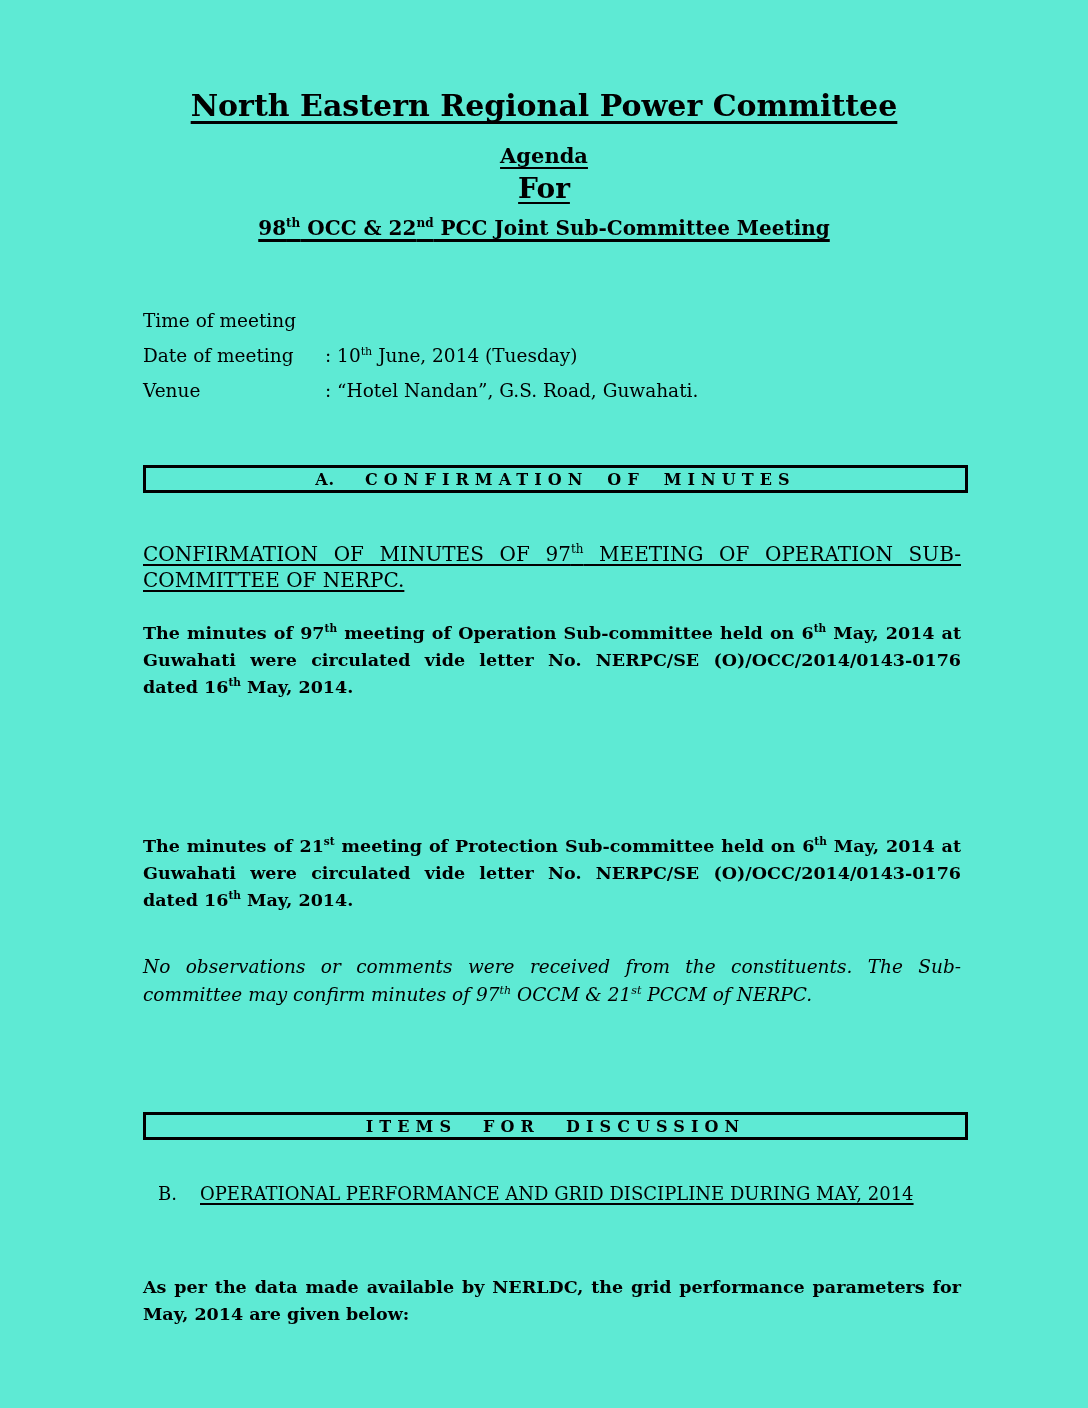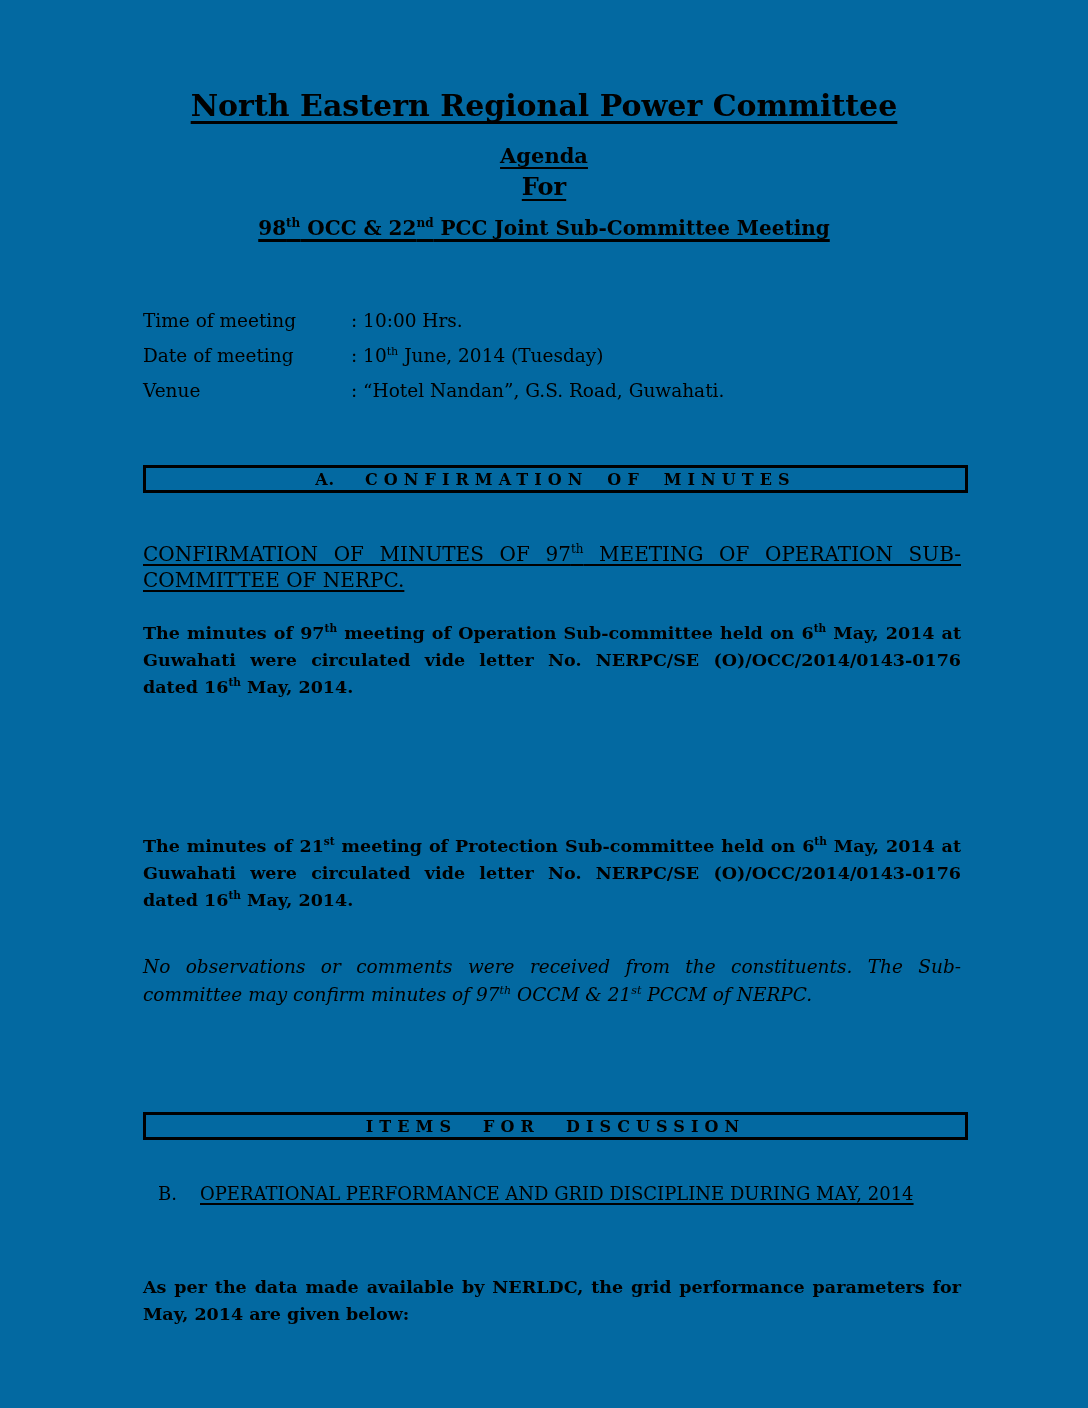--- a/index.html
+++ b/index.html
@@ -5,46 +5,46 @@
   * { margin: 0; padding: 0; box-sizing: border-box; }
   html, body { background: #ffffff; }
   body {
     width: 1088px; height: 1408px;
     font-family: "DejaVu Serif", "Liberation Serif", serif;
     color: #000;
   }
   .page {
     position: relative;
     width: 1088px; height: 1408px;
-    background: #0369a1;
+    background: #5eead4;
     overflow: hidden;
   }
   .abs { position: absolute; }
   .center { left: 0; width: 100%; text-align: center; }
   .u {
     text-decoration: underline;
     text-decoration-thickness: 2px;
     text-underline-offset: 4px;
     text-decoration-skip-ink: none;
   }
   sup {
     font-size: 0.60em;
     line-height: 0;
     vertical-align: super;
   }
 
   .doc-title   { top: 88px;  font-size: 30px; font-weight: bold; }
   .doc-title .u { text-decoration-thickness: 3px; text-underline-offset: 5px; }
   .sub-agenda  { top: 143px; font-size: 21px; font-weight: bold; }
-  .sub-for     { top: 172px; font-size: 24px; font-weight: bold; }
+  .sub-for     { top: 172px; font-size: 28px; font-weight: bold; }
   .meet-title  { top: 216px; font-size: 20px; font-weight: bold; }
   .meet-title .u { text-decoration-thickness: 2.5px; }
 
   .details { top: 310px; left: 143px; width: 820px; font-size: 18.5px; }
-  .drow { display: flex; margin-bottom: 14px; gap: 26px; }
+  .drow { display: flex; margin-bottom: 14px; }
   .dlabel { width: 182px; flex: none; }
   .dvalue { flex: 1; }
 
   .banner {
     left: 143px; width: 825px; height: 28px;
     border: 3px solid #000;
     display: flex; align-items: center; justify-content: center;
     font-weight: bold; font-size: 16px;
     letter-spacing: 0.38em; word-spacing: 0.45em;
     white-space: nowrap;
@@ -110,21 +110,20 @@
     <span class="u">For</span>
   </div>
 
   <div class="abs center meet-title">
     <span class="u">98<sup>th</sup> OCC &amp; 22<sup>nd</sup> PCC Joint Sub-Committee Meeting</span>
   </div>
 
   <div class="abs details">
     <div class="drow">
       <span class="dlabel">Time of meeting</span>
-      <span class="dvalue">: 10:00 Hrs.</span>
     </div>
     <div class="drow">
       <span class="dlabel">Date of meeting</span>
       <span class="dvalue">: 10<sup>th</sup> June, 2014 (Tuesday)</span>
     </div>
     <div class="drow">
       <span class="dlabel">Venue</span>
       <span class="dvalue">: “Hotel Nandan”, G.S. Road, Guwahati.</span>
     </div>
   </div>

